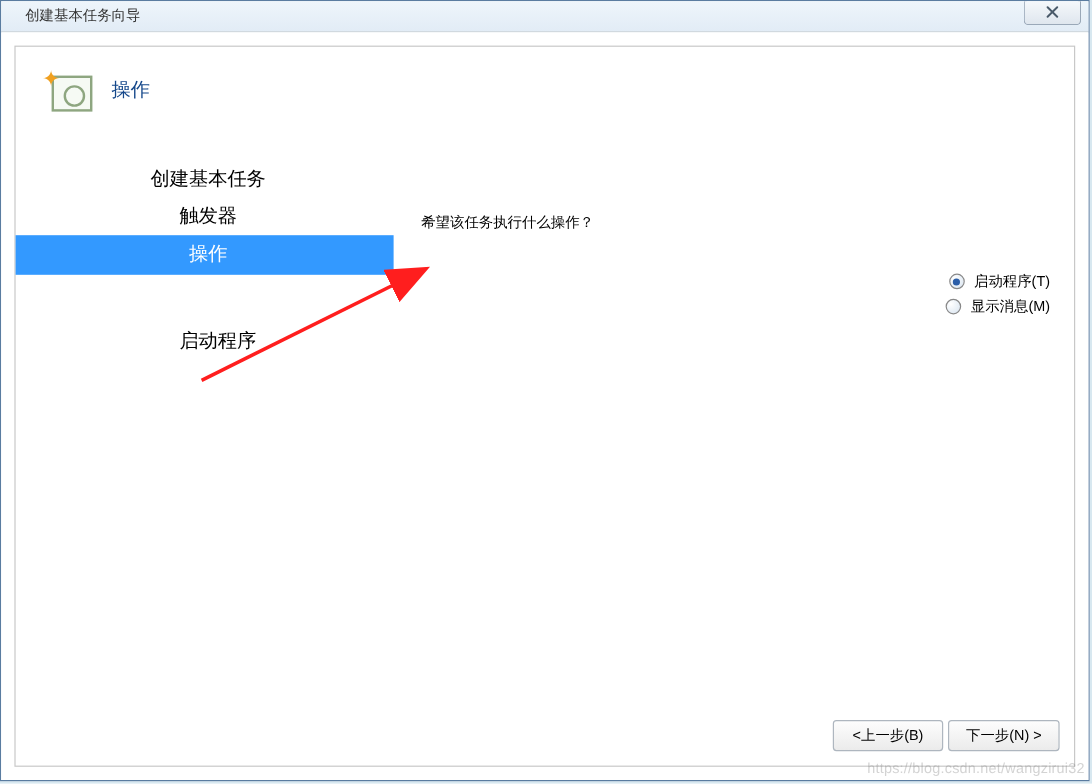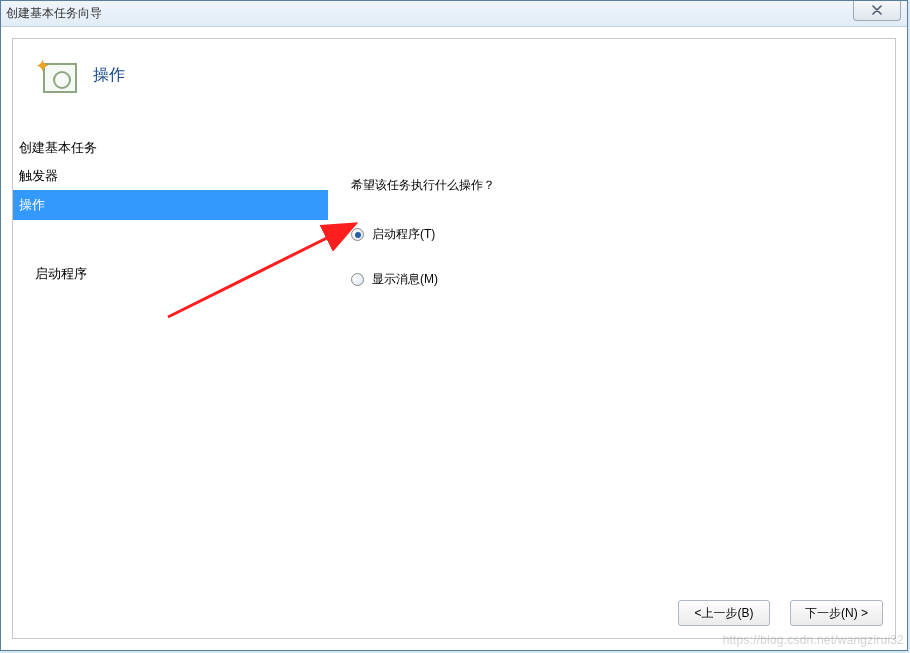--- a/index.html
+++ b/index.html
@@ -19,21 +19,21 @@
       height: 651px;
       background: #fff;
       border: 1px solid #5a7ca0;
     }
     .titlebar {
       height: 26px;
       background: linear-gradient(to bottom, #eef5fb 0%, #e2ecf6 100%);
       border-bottom: 1px solid #c8d0d8;
       display: flex;
       align-items: center;
-      padding-left: 5px;
+      padding-left: 20px;
       position: relative;
     }
     .titlebar-title {
       font-size: 12px;
       color: #333;
     }
     .close-btn {
       position: absolute;
       right: 6px;
       top: 0px;
@@ -110,23 +110,24 @@
       color: #14478a;
     }
     .sidebar {
       position: absolute;
       top: 95px;
       left: 0;
       width: 315px;
     }
     .sidebar-item {
       padding: 5px 0 5px 6px;
-      font-size: 13px;
+      font-size: 16px;
       color: #000;
       cursor: pointer;
+      text-align: center;
     }
     .sidebar-item.indent {
       padding-left: 22px;
       margin-top: 40px;
     }
     .sidebar-item.active {
       background: #3399ff;
       color: #fff;
       padding-top: 6px;
       padding-bottom: 6px;
@@ -139,21 +140,22 @@
       margin-top: 20px;
     }
     .question {
       font-size: 12px;
       color: #000;
       margin-bottom: 32px;
     }
     .radio-group {
       display: flex;
       flex-direction: column;
-      gap: 28px;
+      gap: 4px;
+      align-items: flex-end;
     }
     .radio-row {
       display: flex;
       align-items: center;
       gap: 8px;
       cursor: pointer;
     }
     .radio-ctrl {
       width: 13px;
       height: 13px;
@@ -176,21 +178,21 @@
       position: absolute;
       top: 168px;
       left: 145px;
       pointer-events: none;
     }
     .button-row {
       position: absolute;
       bottom: 12px;
       right: 12px;
       display: flex;
-      gap: 20px;
+      gap: 4px;
     }
     .btn {
       height: 26px;
       min-width: 92px;
       border: 1px solid #aeb6bf;
       background: linear-gradient(to bottom, #fdfdfd 0%, #ebebeb 100%);
       border-radius: 3px;
       font-size: 12px;
       padding: 0 14px;
       cursor: pointer;

